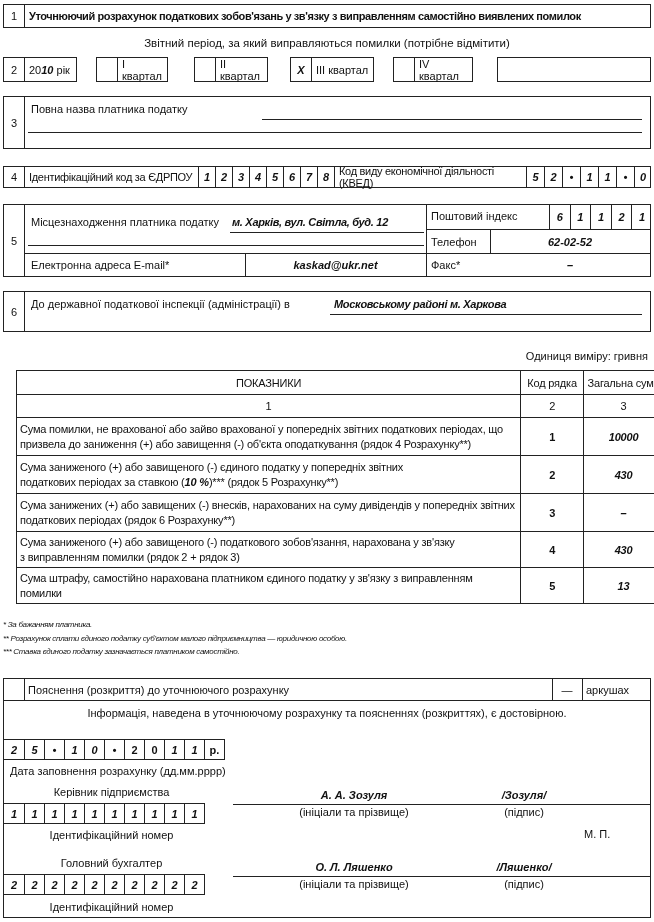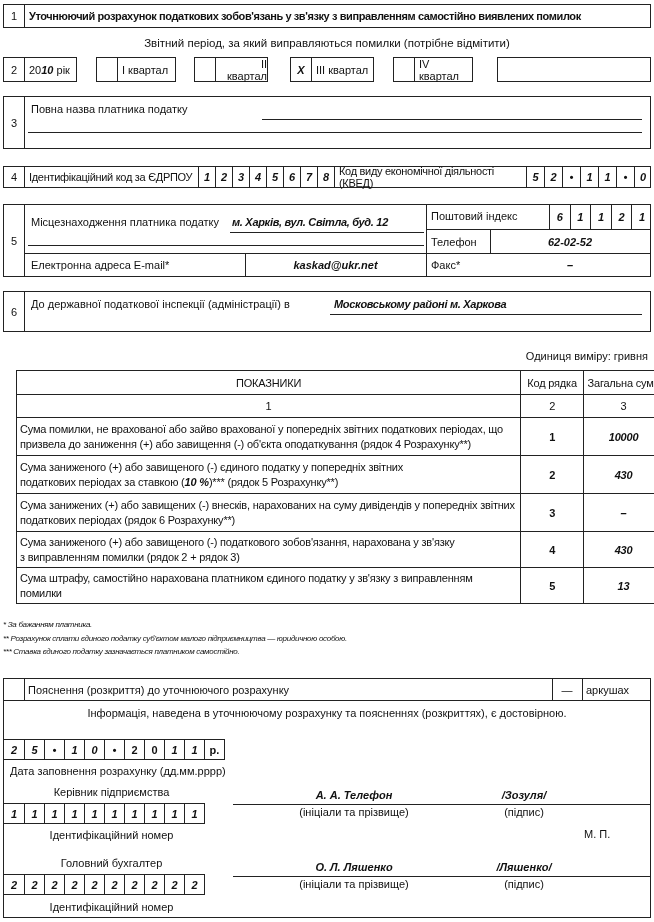--- a/index.html
+++ b/index.html
@@ -32,25 +32,25 @@
 
 <div class="abs c" style="left:0;width:654px;top:37px;font-size:11.5px;">Звітний період, за який виправляються помилки (потрібне відмітити)</div>
 
 <div class="box" style="left:3px;top:57px;width:74px;height:25px;">
   <div class="cell" style="left:0;width:20px;">2</div>
   <div class="cellL bl" style="left:20px;right:0;">
     <span>20</span><span class="bi">10</span>&nbsp;<span>рік</span>
   </div>
 </div>
 
-<div class="box" style="left:96px;top:57px;width:80px;height:25px;">
+<div class="box" style="left:96px;top:57px;width:72px;height:25px;">
   <div class="cell bi" style="left:0;width:20px;"></div>
   <div class="cellL bl" style="left:20px;right:0;">I квартал</div>
 </div>
-<div class="box" style="left:194px;top:57px;width:74px;height:25px;text-align:right;">
+<div class="box" style="left:194px;top:57px;width:74px;height:25px;">
   <div class="cell bi" style="left:0;width:20px;"></div>
   <div class="cellL bl" style="left:20px;right:0;">II квартал</div>
 </div>
 <div class="box" style="left:290px;top:57px;width:84px;height:25px;">
   <div class="cell bi" style="left:0;width:20px;">X</div>
   <div class="cellL bl" style="left:20px;right:0;">III квартал</div>
 </div>
 <div class="box" style="left:393px;top:57px;width:80px;height:25px;">
   <div class="cell bi" style="left:0;width:20px;"></div>
   <div class="cellL bl" style="left:20px;right:0;">IV квартал</div>
@@ -225,21 +225,21 @@
     <span>1</span>
     <span>1</span>
     <span>1</span>
     <span>1</span>
     <span>1</span>
     <span>1</span>
     <span>1</span>
     <span>1</span>
   </div>
   <div class="abs c" style="left:0;width:215px;top:150px;">Ідентифікаційний номер</div>
-  <div class="abs bi c" style="left:260px;width:180px;top:110px;">А. А. Телефон</div>
+  <div class="abs bi c" style="left:260px;width:180px;top:110px;">А. А. Зозуля</div>
   <div class="abs bi c" style="left:470px;width:100px;top:110px;">/Зозуля/</div>
   <div class="line" style="left:229px;width:418px;top:125px;"></div>
   <div class="abs c" style="left:260px;width:180px;top:127px;">(ініціали та прізвище)</div>
   <div class="abs c" style="left:470px;width:100px;top:127px;">(підпис)</div>
   <div class="abs" style="left:580px;top:149px;">М. П.</div>
 
   <div class="abs c" style="left:0;width:215px;top:178px;">Головний бухгалтер</div>
   <div class="digrow" style="left:-1px;top:195px;height:21px;">
     <span>2</span>
     <span>2</span>

